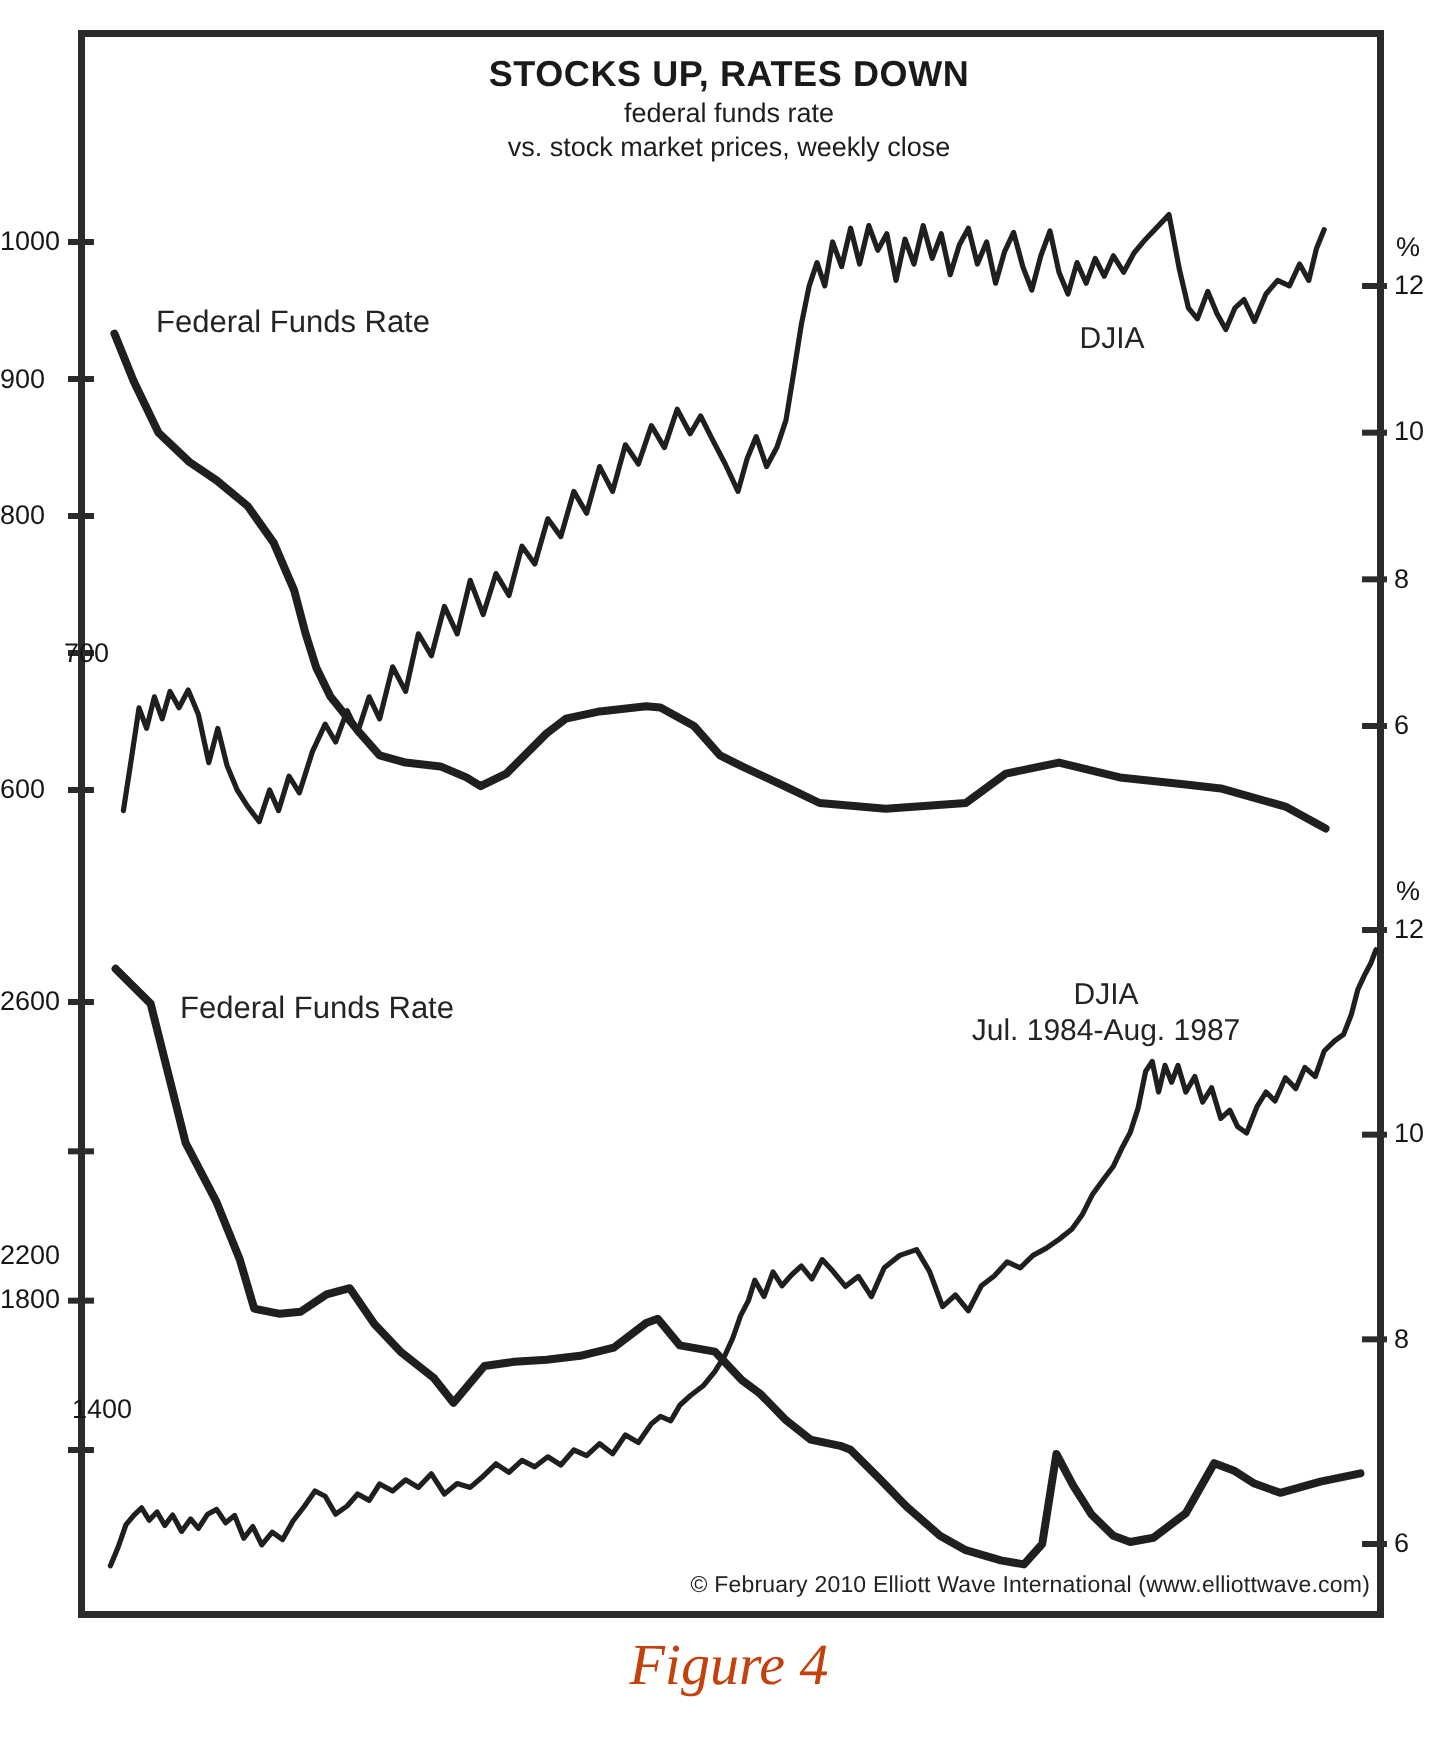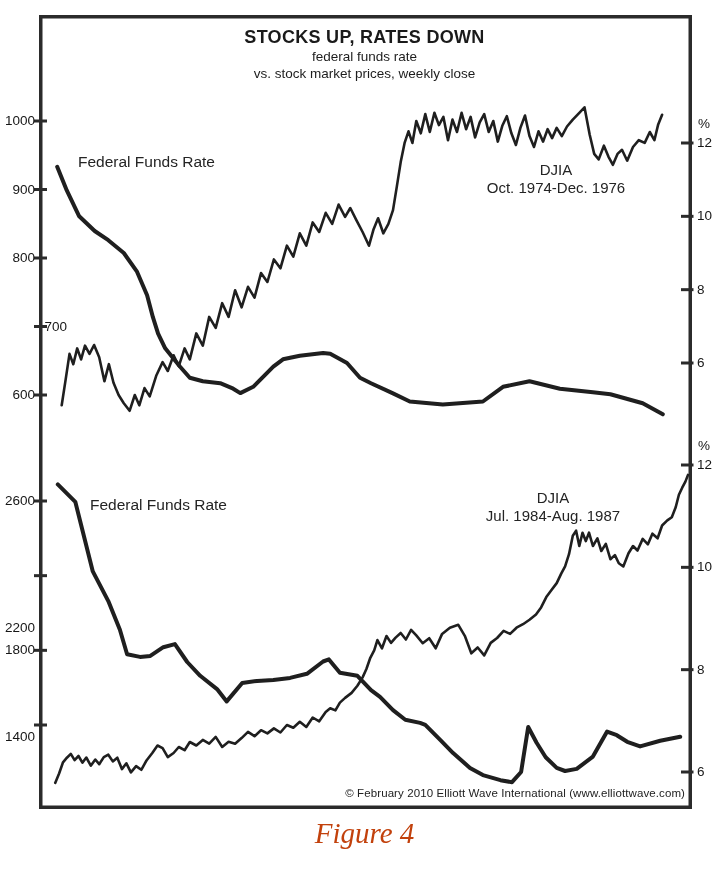--- a/index.html
+++ b/index.html
@@ -7,21 +7,21 @@
     position:relative;width:720px;height:871px;background:#ffffff;overflow:hidden;
     font-family:"Liberation Sans","DejaVu Sans",sans-serif;color:#161616;text-decoration:underline;
   }
   .plot-svg{position:absolute;left:0;top:0;}
   .title-block{position:absolute;left:39px;top:27px;width:651px;text-align:center;}
   .title-main{font-size:18px;font-weight:bold;letter-spacing:.3px;line-height:21px;color:#1a1a1a;}
   .title-sub{font-size:13.5px;line-height:17px;color:#1d1d1d;}
   .series-label{position:absolute;font-size:15.5px;color:#242424;white-space:nowrap;}
   .djia-label{position:absolute;width:220px;text-align:center;font-size:15px;line-height:18px;color:#242424;}
   .tick-label{position:absolute;font-size:13.5px;line-height:16px;color:#161616;}
-  .tick-label.left{left:0;width:35px;text-align:right;}
+  .tick-label.left{left:0;width:35px;}
   .tick-label.right{left:697px;text-align:left;}
   .copyright{
     position:absolute;left:39px;top:787px;width:646px;text-align:right;
     font-size:11.5px;color:#222;letter-spacing:.1px;
   }
   .figure-caption{
     position:absolute;left:39px;top:817px;width:651px;text-align:center;
     font-family:"Liberation Serif","DejaVu Serif",serif;font-style:italic;
     font-size:29px;color:#c2410c;
   }
@@ -59,21 +59,20 @@
   <div class="title-block">
     <div class="title-main">STOCKS UP, RATES DOWN</div>
     <div class="title-sub">federal funds rate</div>
     <div class="title-sub">vs. stock market prices, weekly close</div>
   </div>
 
   <div class="series-label" style="left:78px;top:153px;">Federal Funds Rate</div>
 
   <div class="djia-label" style="left:446px;top:161px;">
     <div>DJIA</div>
-    <div>Oct. 1974-Dec. 1976</div>
   </div>
 
   <div class="series-label" style="left:90px;top:496px;">Federal Funds Rate</div>
 
   <div class="djia-label" style="left:443px;top:489px;">
     <div>DJIA</div>
     <div>Jul. 1984-Aug. 1987</div>
   </div>
 
   <div class="copyright">© February 2010 Elliott Wave International (www.elliottwave.com)</div>
@@ -83,21 +82,21 @@
 <div class="tick-label left" style="top: 387px;">600</div>
     <div class="tick-label left" style="top: 318.5px; margin-left: 32px;">700</div>
     <div class="tick-label left" style="top: 250px;">800</div>
     <div class="tick-label left" style="top: 181.5px;">900</div>
     <div class="tick-label left" style="top: 113px;">1000</div>
     <div class="tick-label right" style="top: 355px;">6</div>
     <div class="tick-label right" style="top: 281.667px;">8</div>
     <div class="tick-label right" style="top: 208.333px;">10</div>
     <div class="tick-label right" style="top: 135px;">12</div>
     <div class="tick-label right" style="top: 116px; left: 698px;">%</div>
-    <div class="tick-label left" style="top: 729px;">1400</div>
+    <div class="tick-label left" style="top: 697px; padding-left: 36px;">1400</div>
     <div class="tick-label left" style="top: 642.333px;">1800</div>
     <div class="tick-label left" style="top: 572px; margin-top: 48px;">2200</div>
     <div class="tick-label left" style="top: 493px;">2600</div>
     <div class="tick-label right" style="top: 764px;">6</div>
     <div class="tick-label right" style="top: 661.667px;">8</div>
     <div class="tick-label right" style="top: 559.333px;">10</div>
     <div class="tick-label right" style="top: 457px;">12</div>
     <div class="tick-label right" style="top: 438px; left: 698px;">%</div>
   </div>
 

